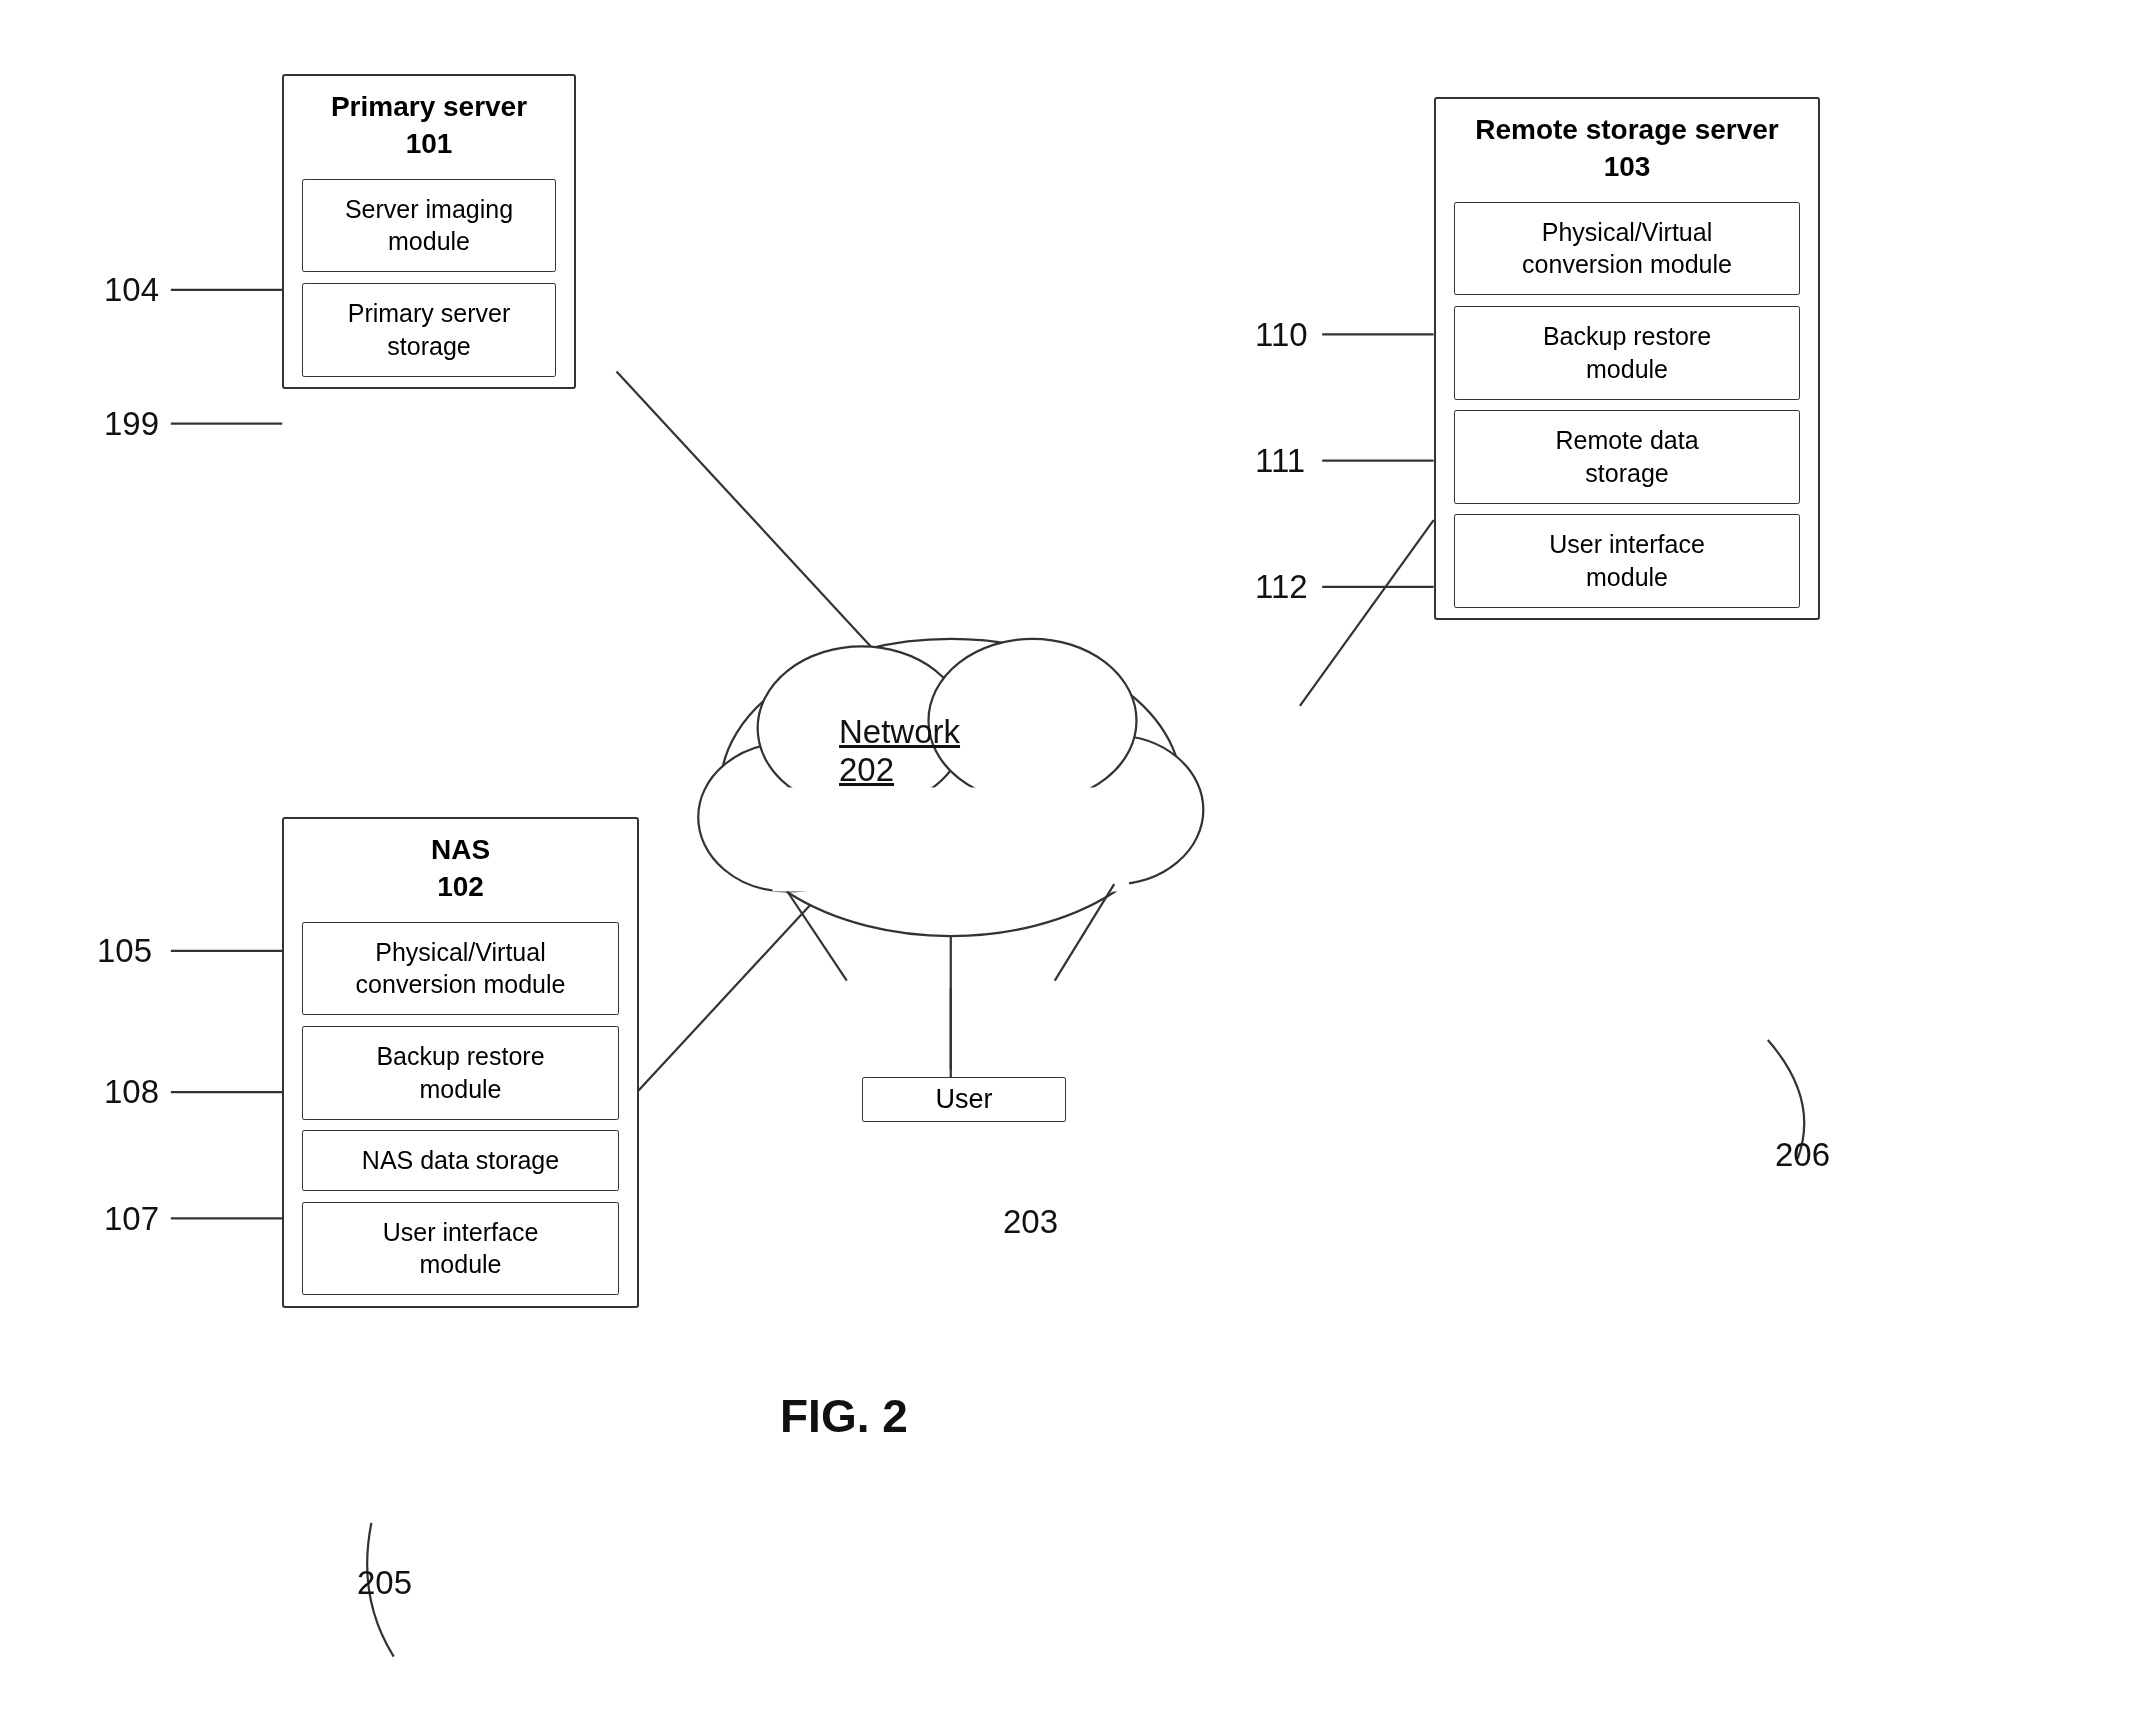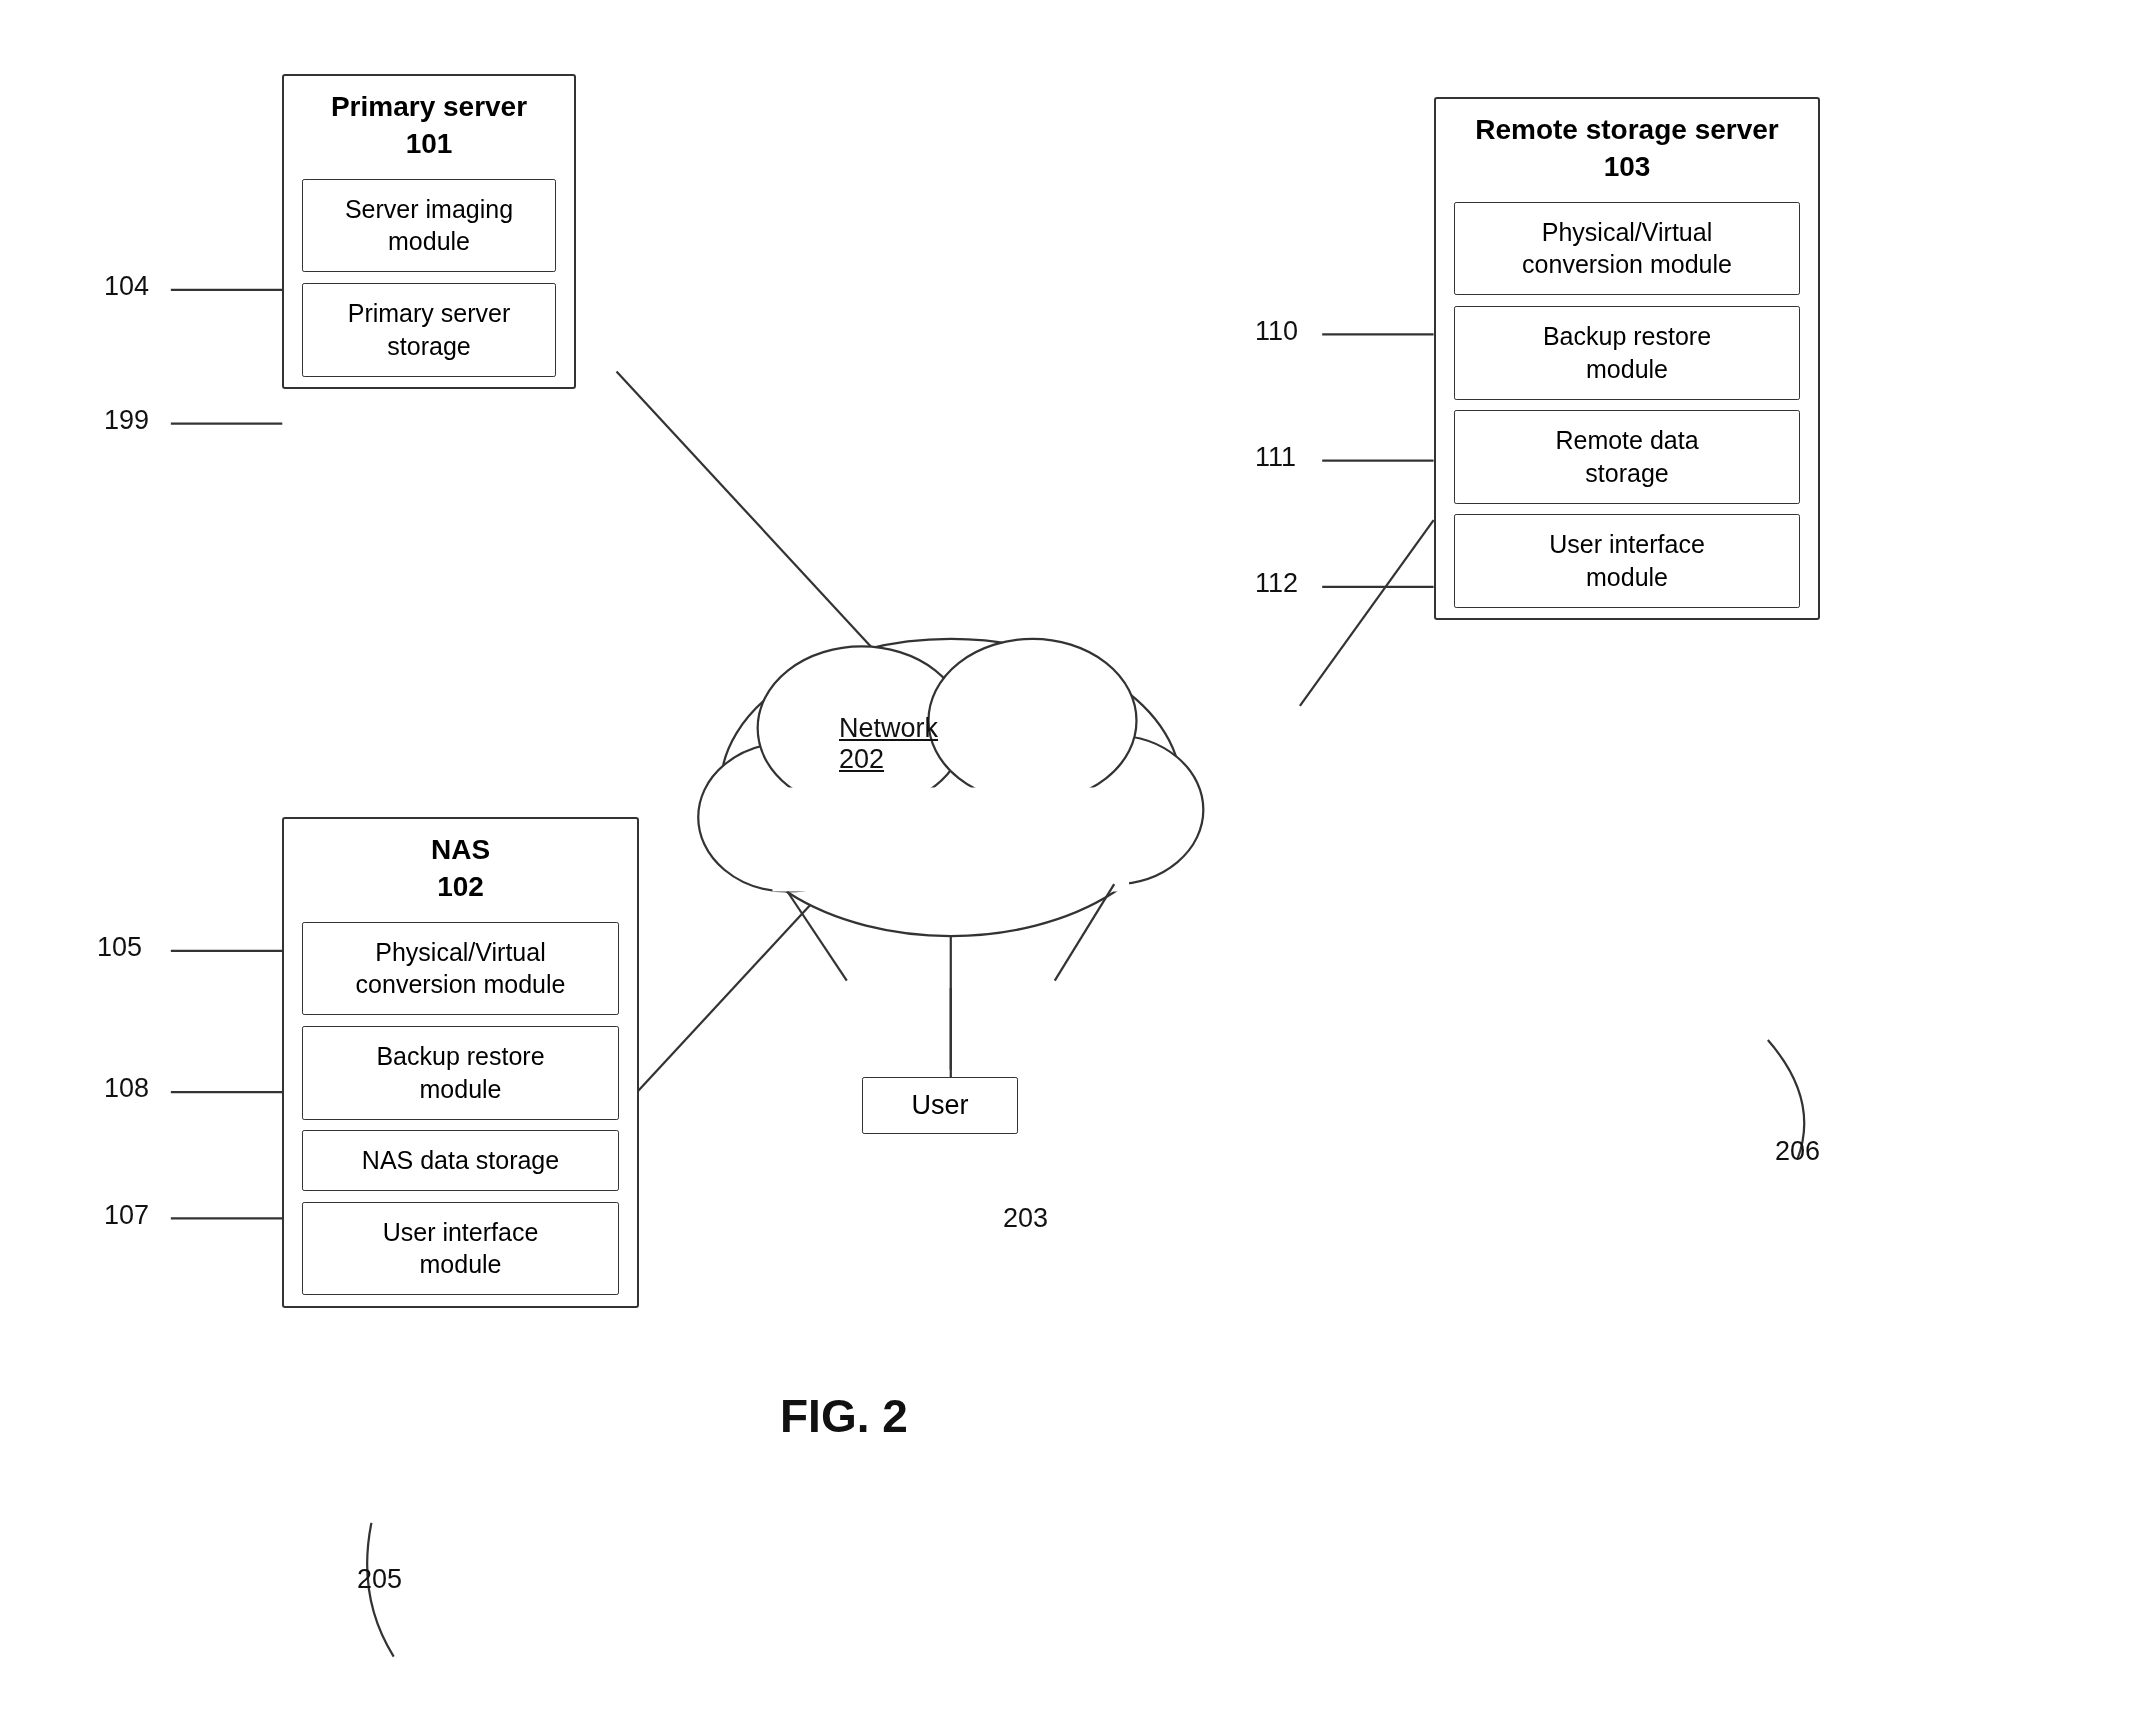--- a/index.html
+++ b/index.html
@@ -42,21 +42,21 @@
       padding: 13.4px 15px;
       margin: 10.4px 18px;
       text-align: center;
       font-size: 25px;
       line-height: 1.3;
     }
 
     
     .label {
       position: absolute;
-      font-size: 27px;
+      font-size: 33px;
       font-weight: normal;
       color: #111;
     }
 
     
     .connector-svg {
       position: absolute;
       top: 0; left: 0;
       width: 100%;
       height: 100%;
@@ -198,21 +198,21 @@
 
   <div class="label" style="left:1255px; top:568px;">112</div>
 
   <div class="label" style="left:1775px; top:1136px;text-align:right;">206</div>
 
   <div class="label" style="left:839px; top:713px; text-align:left;text-decoration:underline;">
     <span>Network</span><br>
     <span>202</span>
   </div>
 
-  <div style="position:absolute; left:862px; top:1077px; width:156px; border:1.5px solid #333; background:#fff; border-radius:2.2px; text-align:center; padding:12px; font-size:27px;">
+  <div style="position:absolute; left:862px; top:1077px; width:204px; border:1.5px solid #333; background:#fff; border-radius:2.2px; text-align:center; padding:6px; font-size:27px;">
     <span>User</span>
   </div>
 
   <div class="label" style="left:1003px; top:1203px;">
     <span>203</span>
   </div>
 
   <div class="fig-label" style="left:780px; top:1389px;">
     <span>FIG. 2</span>
   </div>

